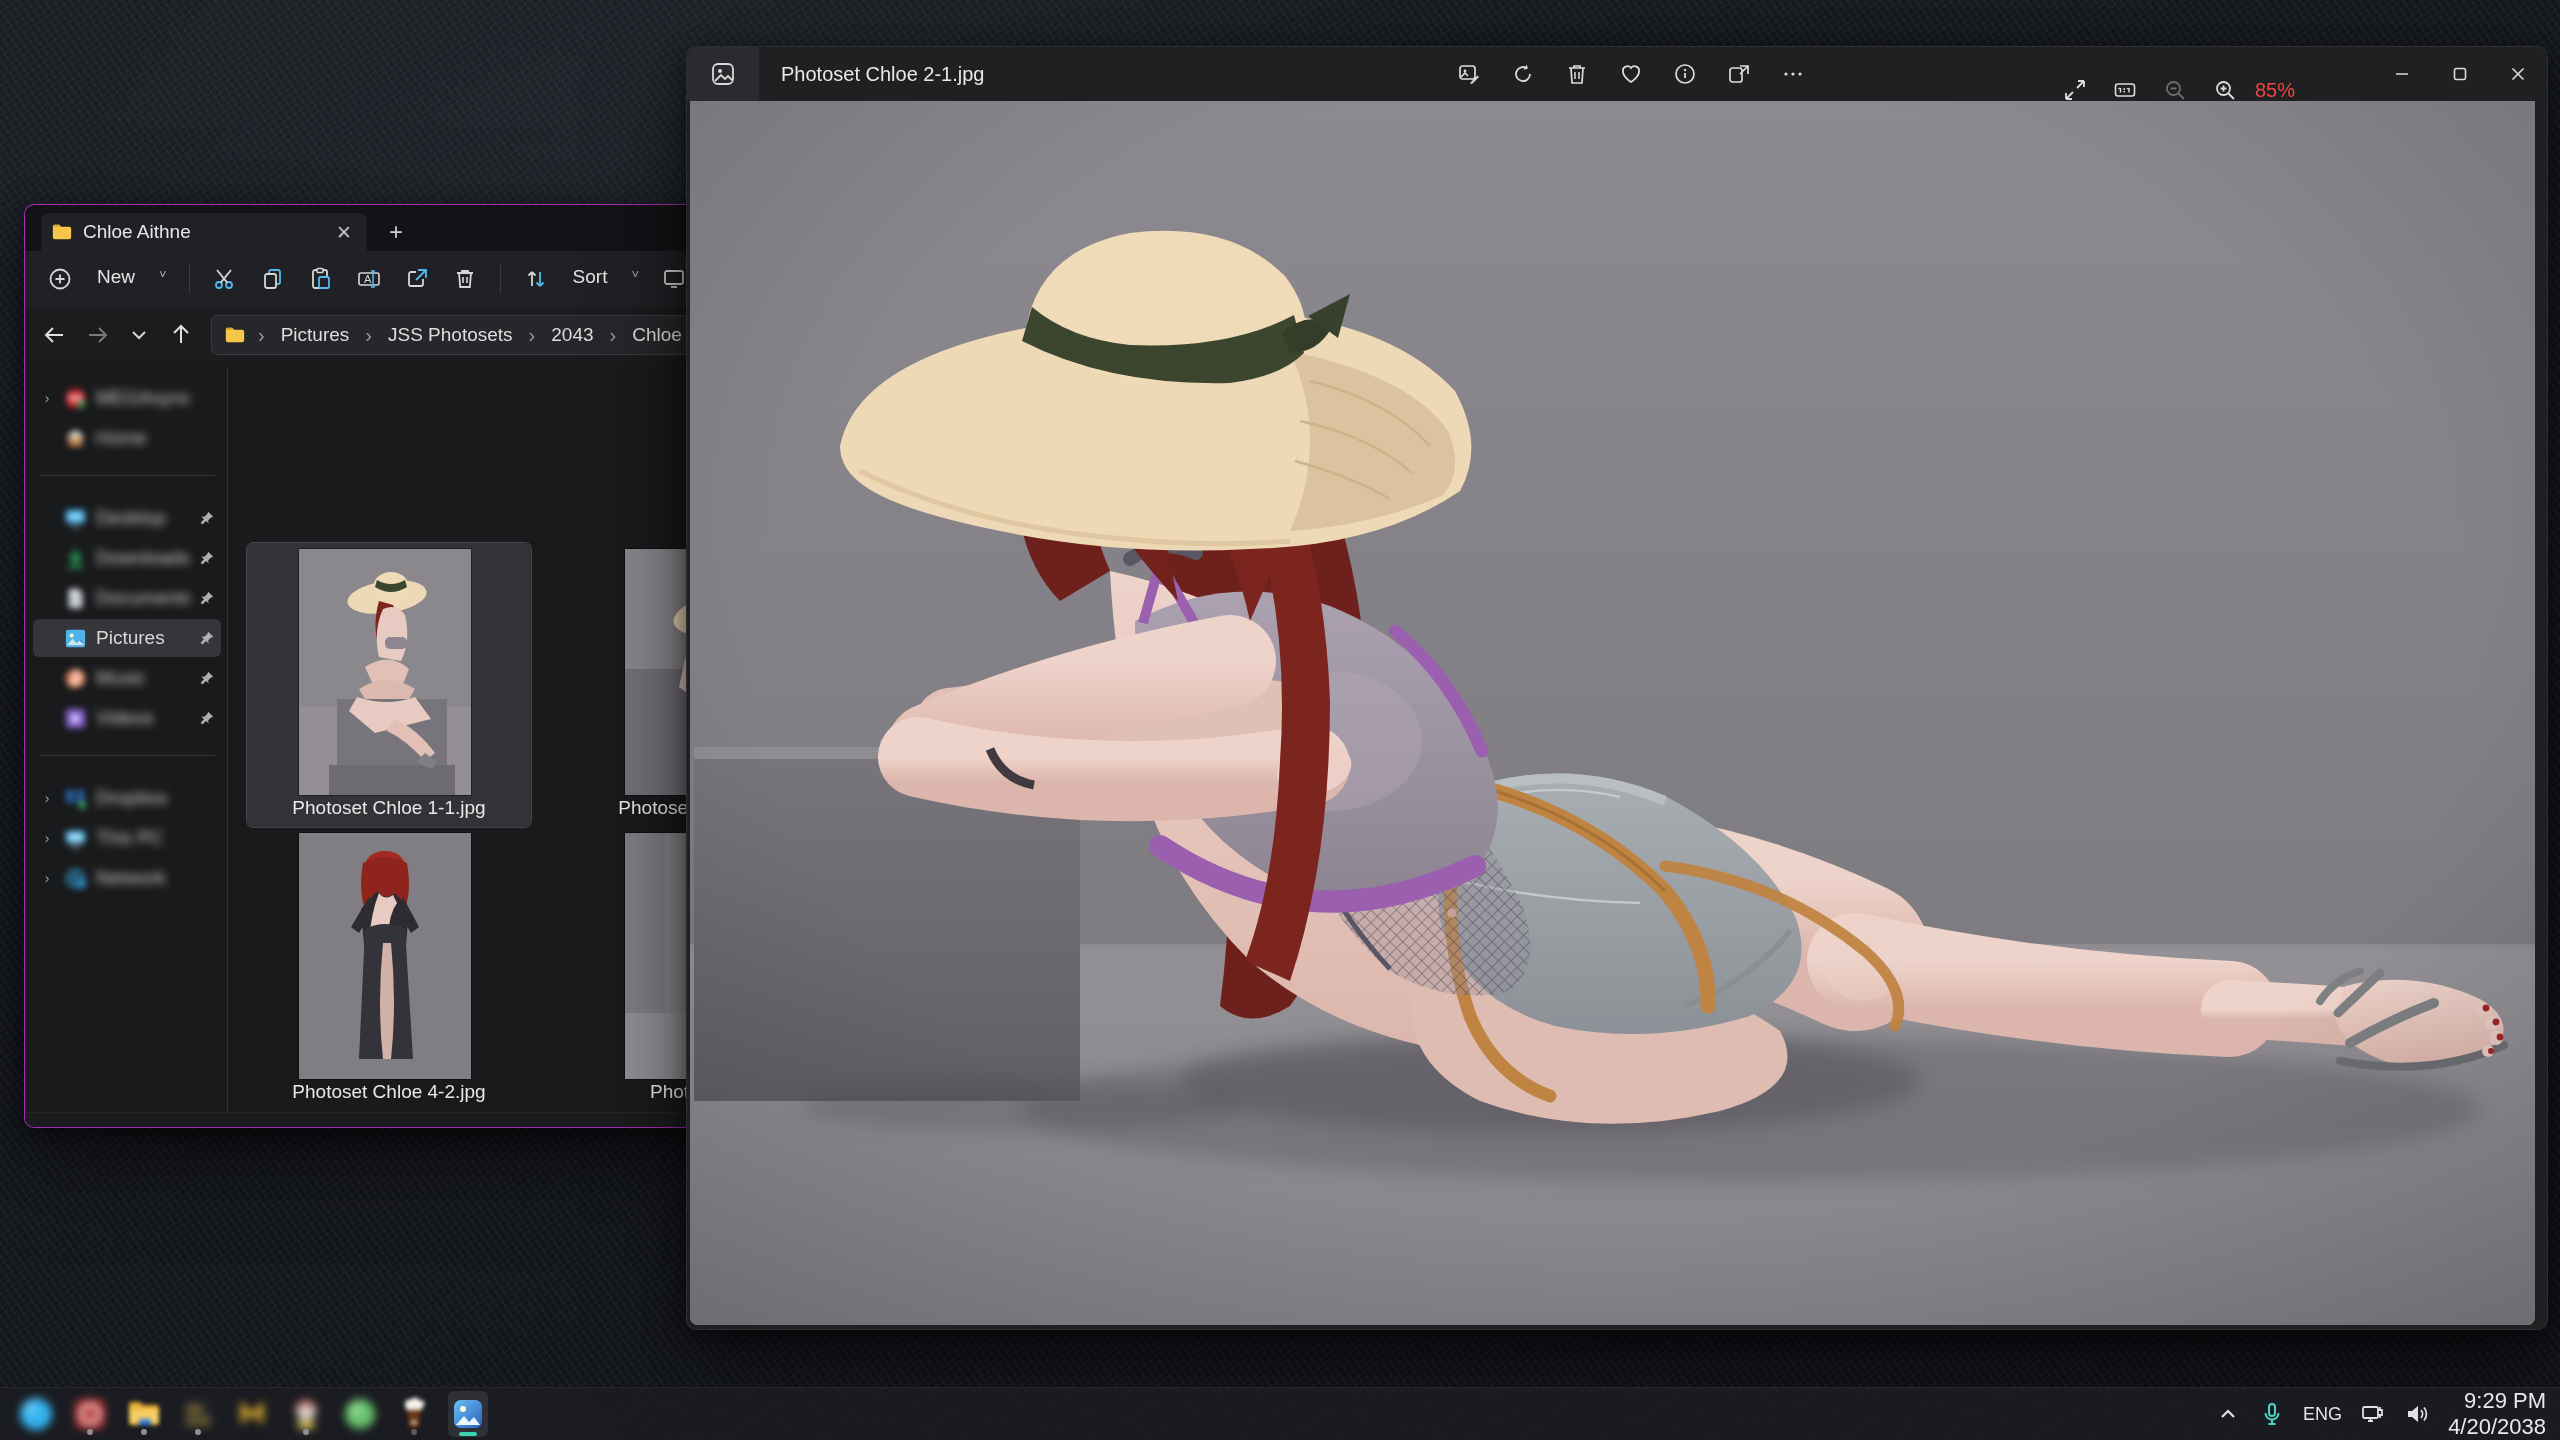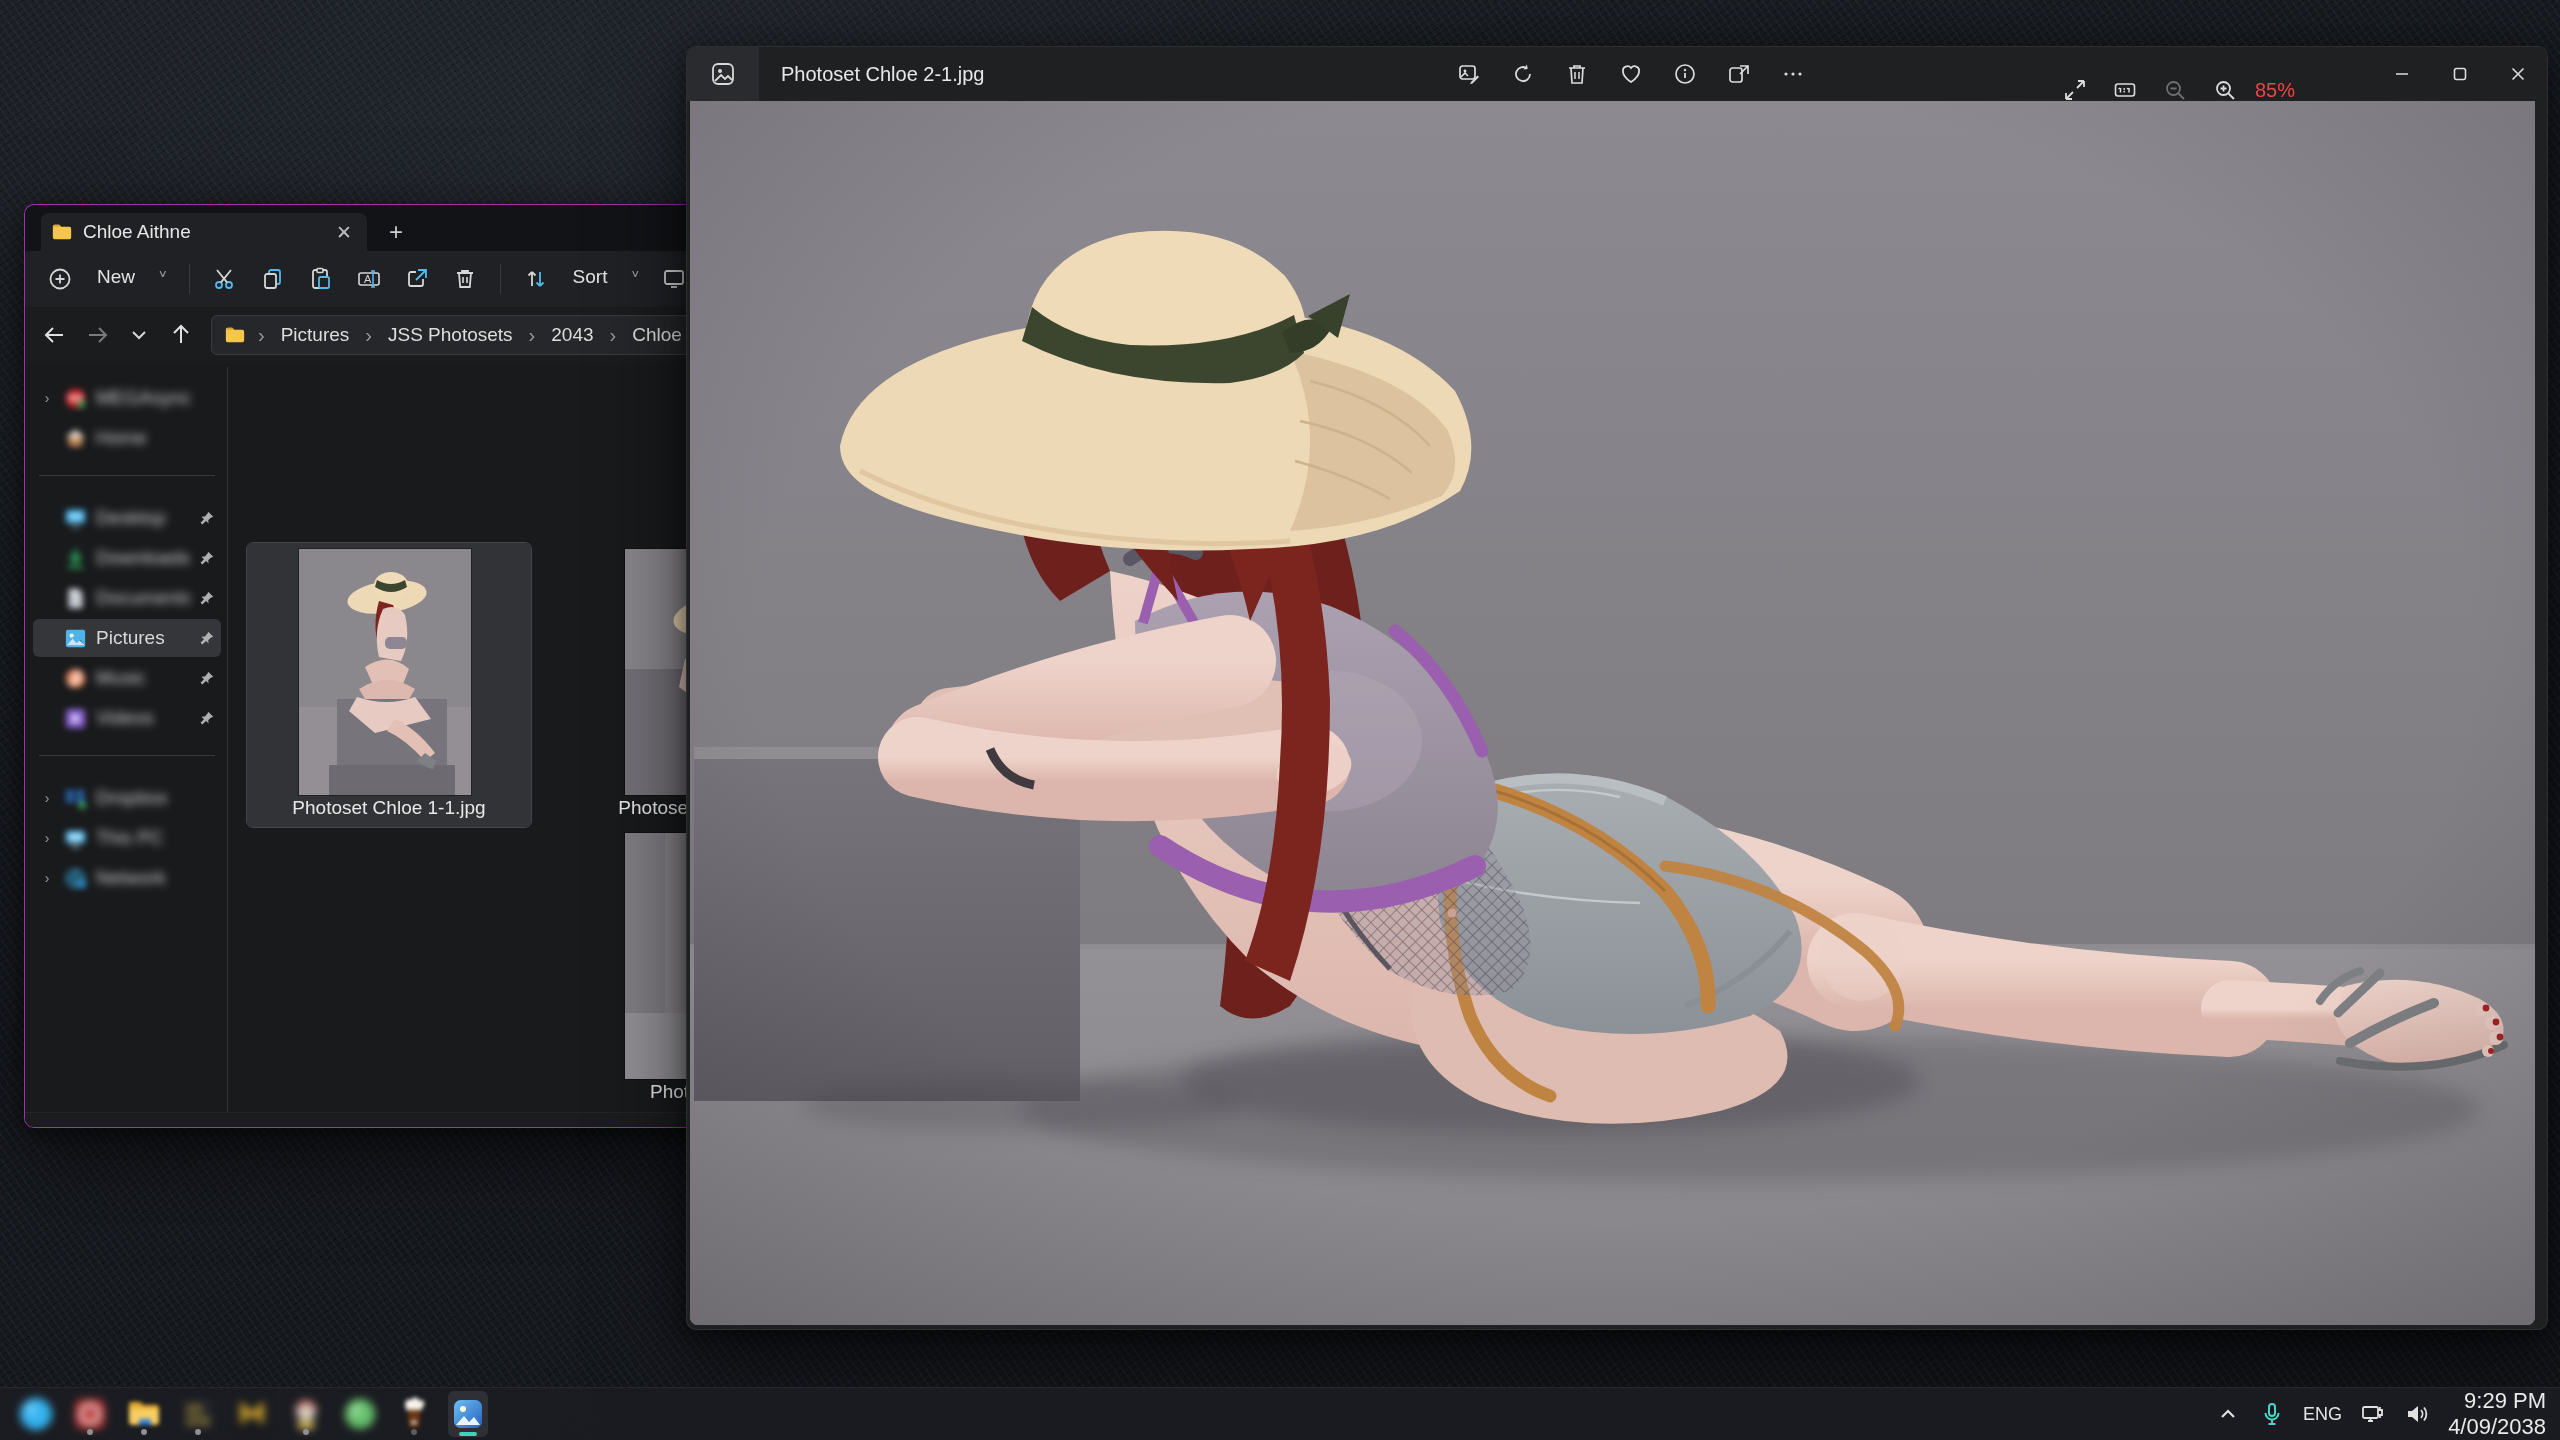--- a/index.html
+++ b/index.html
@@ -382,20 +382,35 @@
           <path d="M86 68q-10 30 0 62l16 6q10-30-2-64z" fill="#7c241e"></path>
           <path d="M60 110q30-12 52 10 10 14 6 30l-34 10-30-22z" fill="#e7cbc2"></path>
           <path d="M100 122q18 8 22 26l-8 16-22-8z" fill="#9c8fa3"></path>
           <path d="M112 146q10 4 14 10" stroke="#9a5fae" stroke-width="6" fill="none"></path>
           <path d="M118 164q24 14 48 48l-14 10q-24-28-44-40z" fill="#e2c0b6"></path>
         </svg>
       </div>
       <div class="tile-label">Photoset Chloe 2-1.jpg</div>
     </div>
 
+    <div class="tile" style="left:222px;top:464px">
+      <div class="thumb">
+        <svg viewBox="0 0 172 246" width="172" height="246">
+          <rect width="172" height="246" fill="#807d83"></rect>
+          <path d="M86 18q20 0 22 22l-2 20H66l-2-20q2-22 22-22z" fill="#a32a22"></path>
+          <path d="M64 30q-6 34 6 54h32q12-20 6-54-22-12-44 0z" fill="#8f241e"></path>
+          <path d="M78 58q8 10 18 2l14 16-10 120H72L62 76z" fill="#2e2c30"></path>
+          <path d="M80 60q6 8 14 2l4 8q-10 14-8 40l-6 86h-8l-6-88q2-28 10-48z" fill="#e7cbc2"></path>
+          <path d="M70 64 52 94l8 6 14-24zM104 64l16 30-8 6-14-24z" fill="#2e2c30"></path>
+          <path d="M66 96q20-10 40 0l8 130H60z" fill="#35333a"></path>
+          <path d="M84 110q-6 60 0 116h8q6-56 0-116z" fill="#e2c0b6" opacity=".9"></path>
+        </svg>
+      </div>
+      <div class="tile-label">Photoset Chloe 4-2.jpg</div>
+    </div>
 
     <div class="tile" style="left:548px;top:464px">
       <div class="thumb">
         <svg viewBox="0 0 172 246" width="172" height="246">
           <rect width="172" height="246" fill="#8b888d"></rect>
           <rect x="0" y="0" width="40" height="246" fill="#817e84"></rect>
           <rect x="0" y="180" width="172" height="66" fill="#929095"></rect>
         </svg>
       </div>
       <div class="tile-label">Photoset Chloe</div>
@@ -761,16 +776,16 @@
         <rect x="3" y="6" width="15" height="11" rx="1.5" fill="none" stroke="#e0e0e0" stroke-width="1.8"></rect>
         <path d="M8 20h5M10.5 17v3" stroke="#e0e0e0" stroke-width="1.8"></path>
         <path d="M18 9h4v5h-4M20 6v3M20 14v3" stroke="#e0e0e0" stroke-width="1.8" fill="none"></path>
       </svg>
     <svg class="tray-ico" viewBox="0 0 26 26">
         <path d="M4 10v6h4l6 5V5l-6 5z" fill="#e0e0e0"></path>
         <path d="M17 9a6 6 0 0 1 0 8M20 6.5a10 10 0 0 1 0 13" stroke="#e0e0e0" stroke-width="1.8" fill="none"></path>
       </svg>
     <div id="clock">
       <div>9:29 PM</div>
-      <div>4/09/2038</div>
+      <div>4/20/2038</div>
     </div>
   </div>
 </div>
 
 </body></html>

